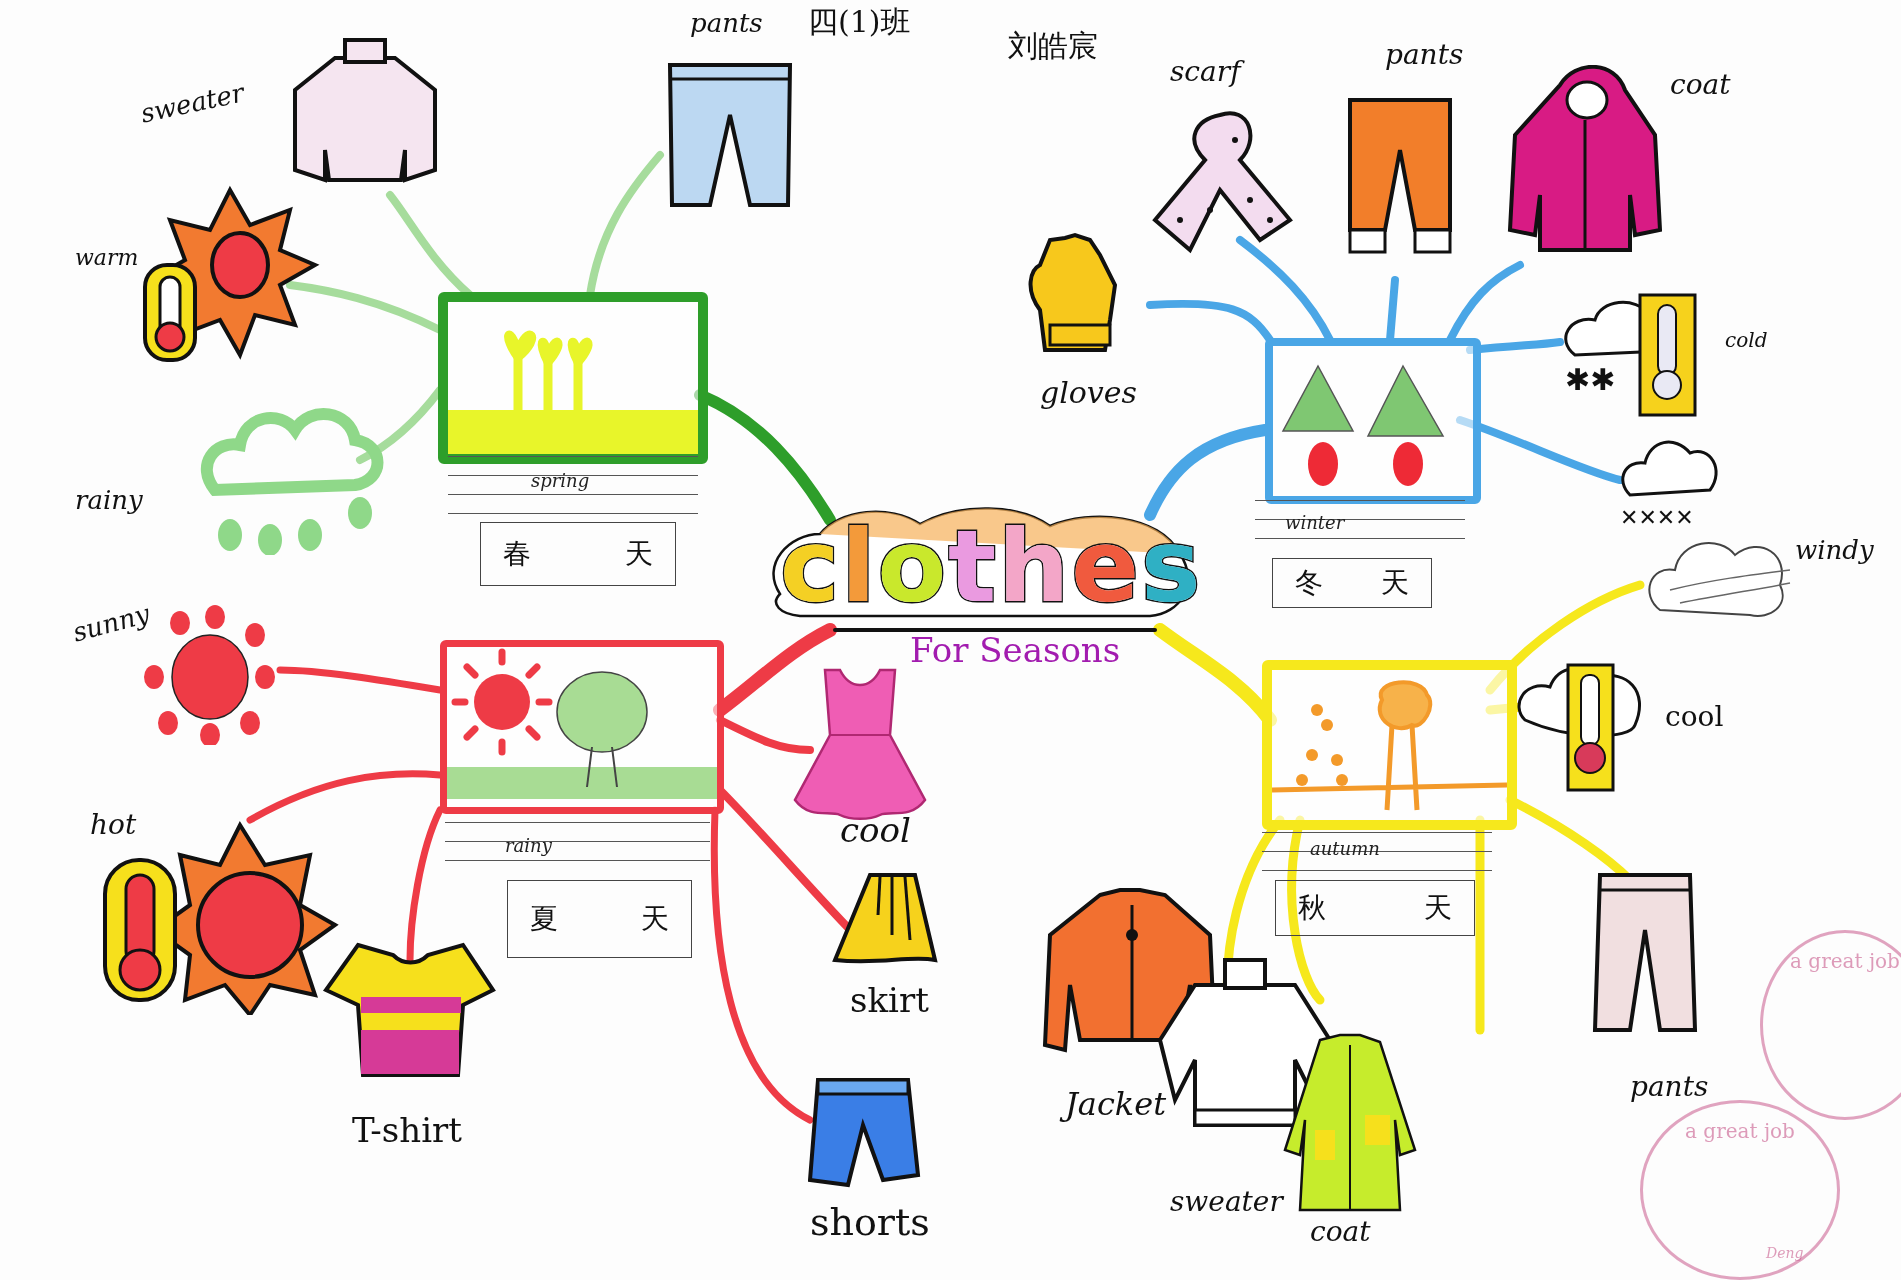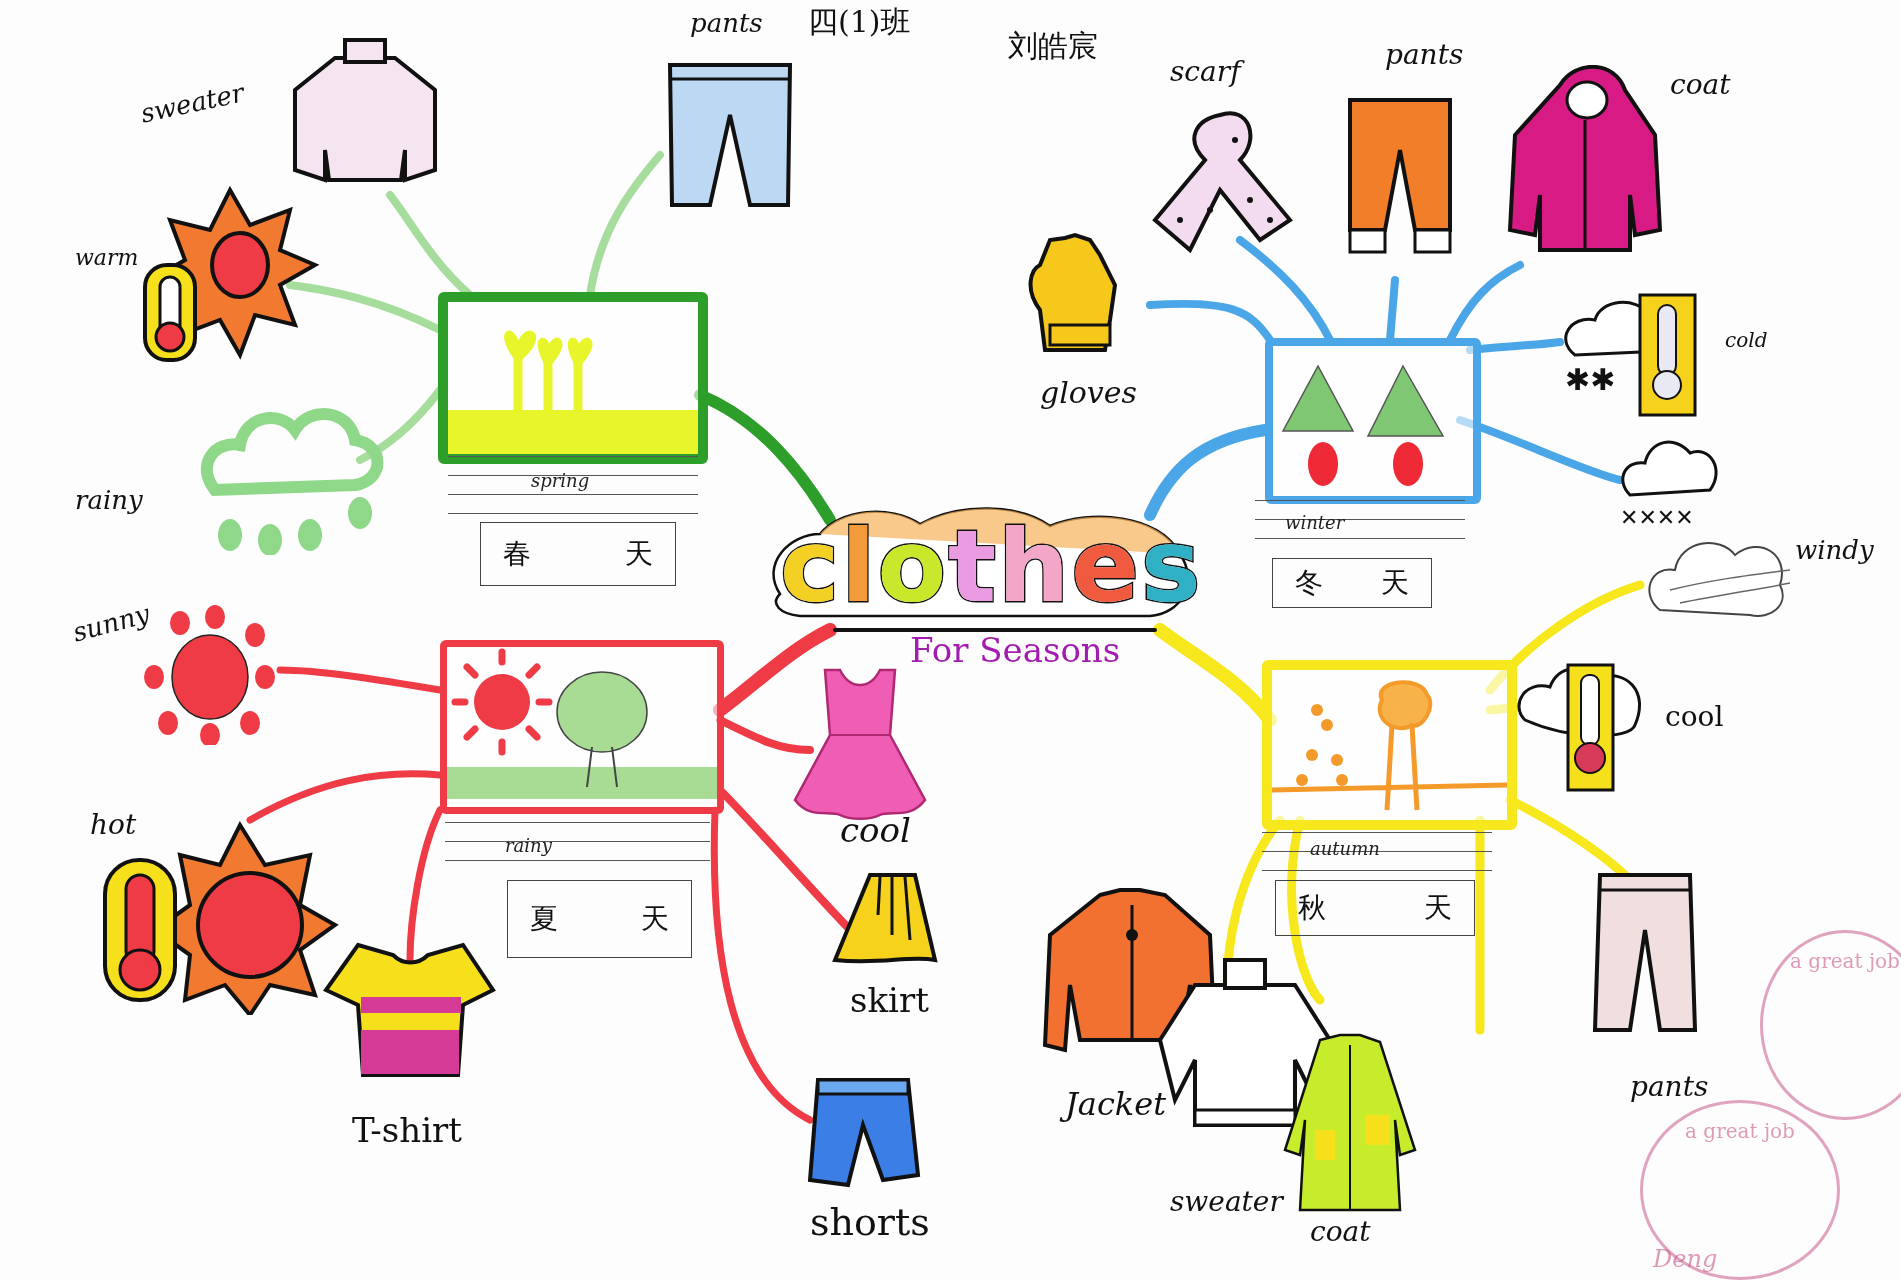--- a/index.html
+++ b/index.html
@@ -375,15 +375,15 @@
     <line x1="10" y1="20" x2="100" y2="20" stroke="#111" stroke-width="3"></line>
   </svg>
   <div class="lbl" style="left:1630px; top:1070px; font-size:28px;">pants</div>
 
   <div class="stamp" style="left:1640px; top:1100px; width:200px; height:180px;">
     <span>a great job</span>
   </div>
   <div class="stamp" style="left:1760px; top:930px; width:170px; height:190px;">
     <span>a great job</span>
   </div>
-  <div class="lbl" style="left:1653px; top:1245px; font-size:24px; color:rgba(200,90,140,0.6);">Deng</div>
+  <div class="lbl" style="left:1766px; top:1245px; font-size:14px; color:rgba(200,90,140,0.6);">Deng</div>
 
 </div>
 
 </body></html>

